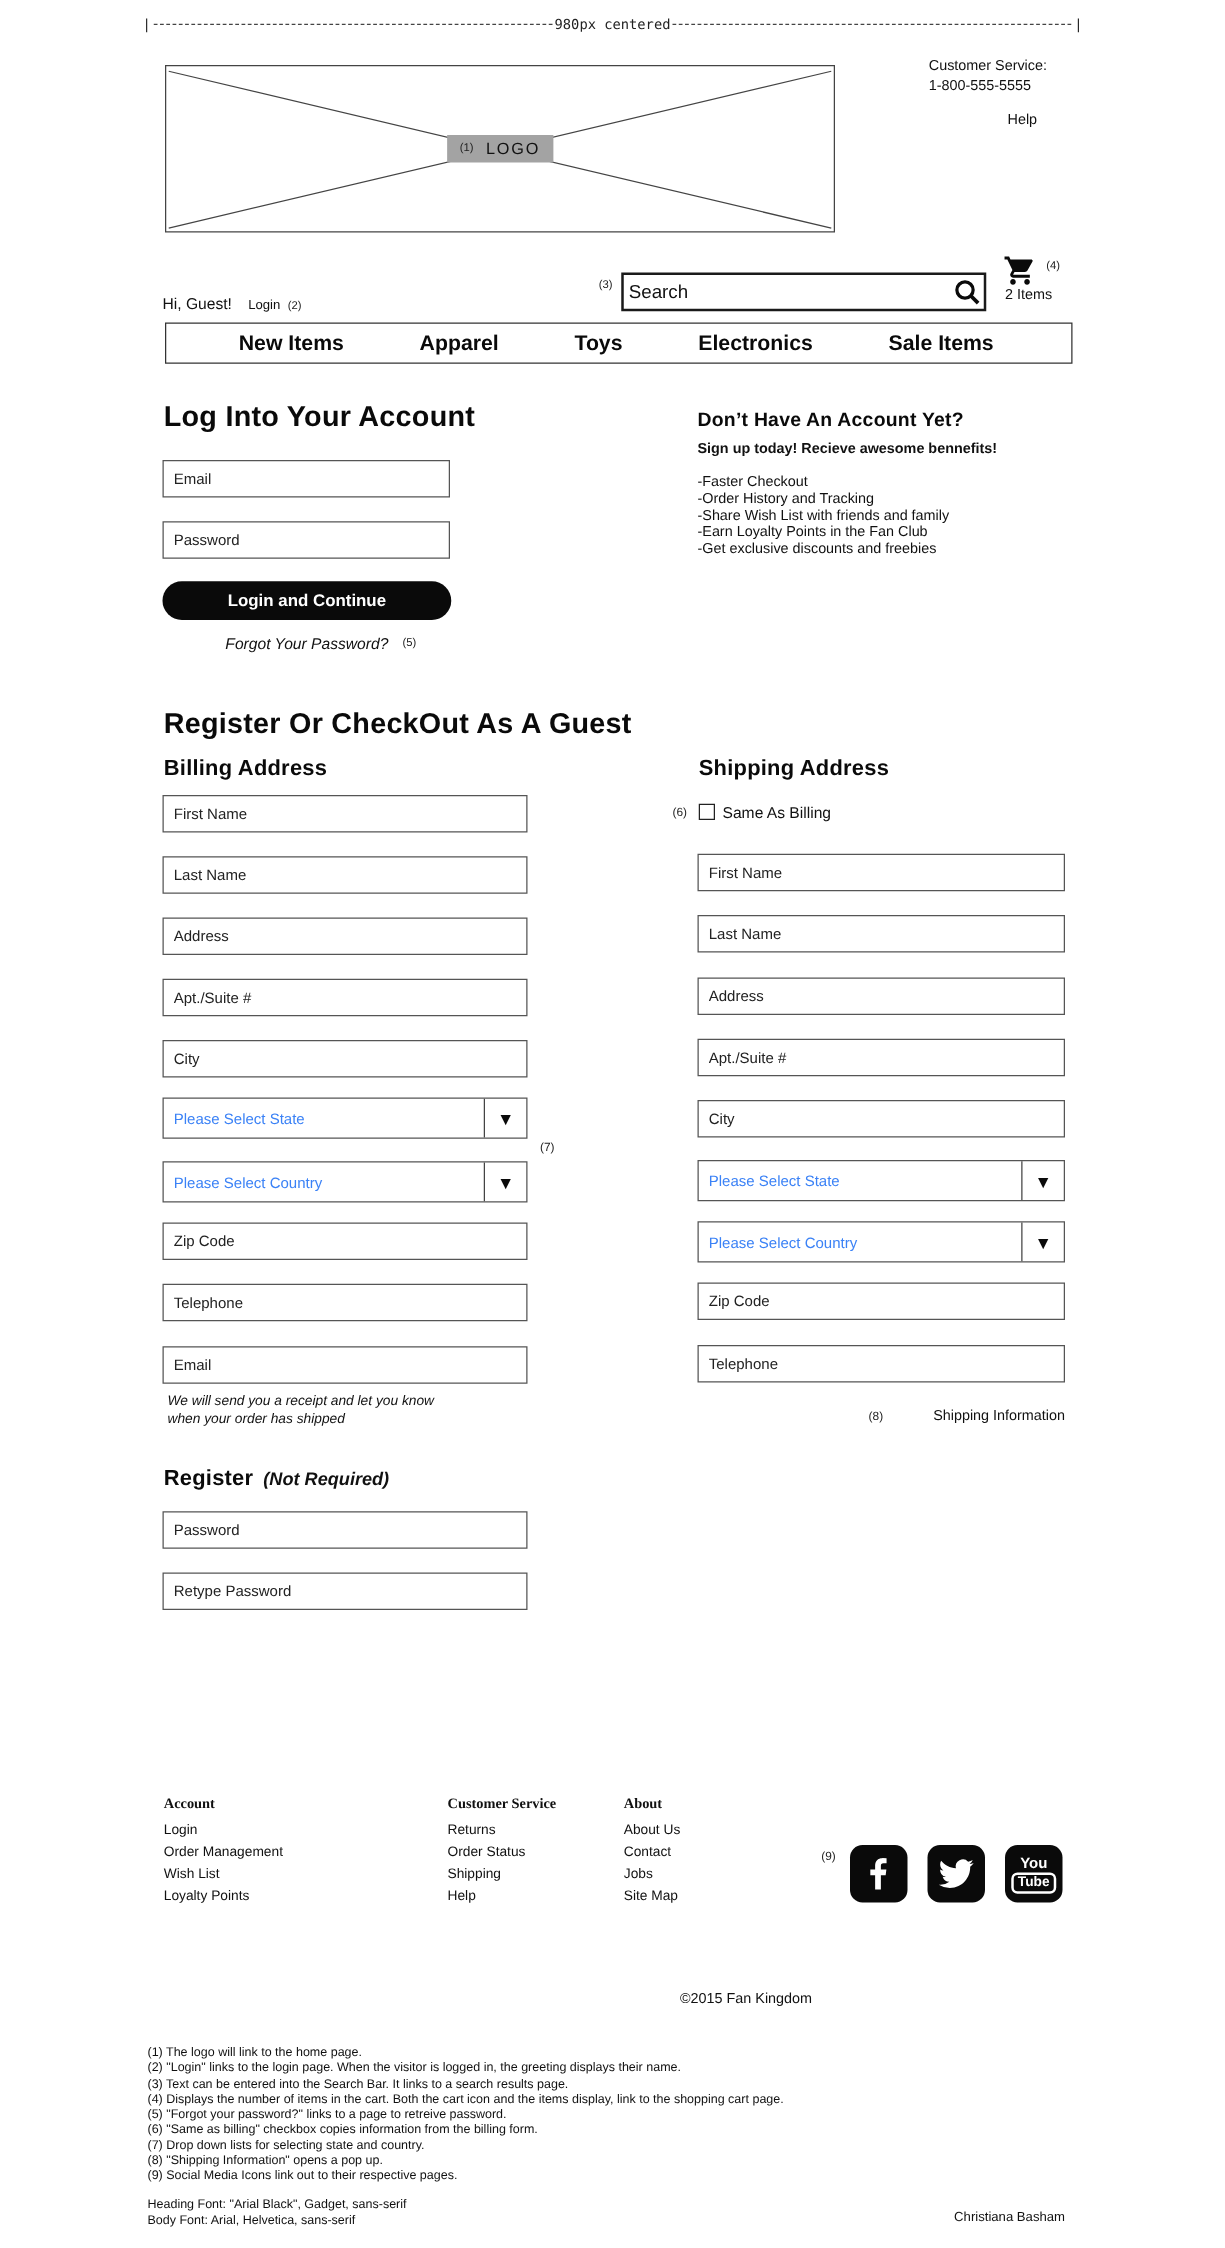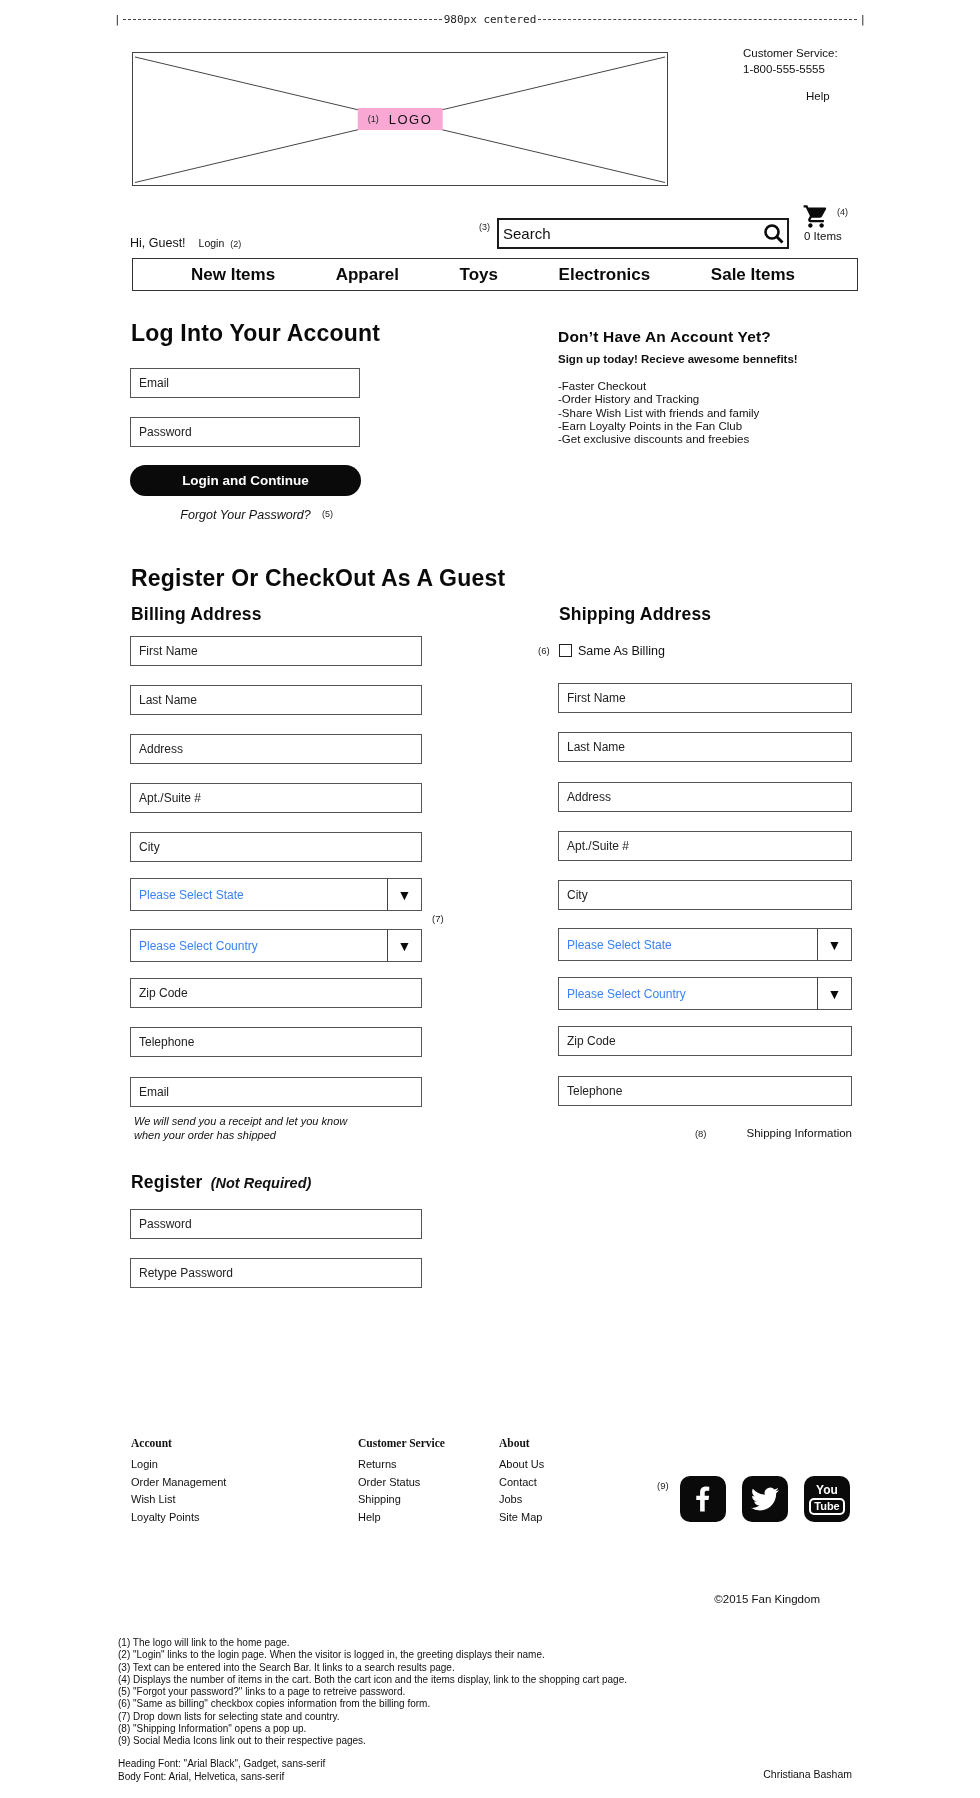--- a/index.html
+++ b/index.html
@@ -9,21 +9,21 @@
   .abs { position:absolute; }
 
   
   .ruler { display:flex; align-items:center; font-family:"DejaVu Sans Mono", monospace; font-size:11px; color:#222; }
   .ruler .dash { flex:1; border-top:1px dashed #444; height:0; }
   .ruler .lbl { padding:0 2px; white-space:nowrap; }
 
   
   .logo-box { border:1px solid #444; }
   .logo-box svg { position:absolute; inset:0; }
-  .logo-center { position:absolute; left:50%; top:50%; transform:translate(-50%,-50%); background:#f9a8d4; padding:2px 10px; white-space:nowrap; }
+  .logo-center { position:absolute; left:50%; top:50%; transform:translate(-50%,-50%); background:#a3a3a3; padding:2px 10px; white-space:nowrap; }
   .logo-note { font-size:9px; color:#222; margin-right:10px; vertical-align:2px; }
   .logo-word { font-size:13px; letter-spacing:1.5px; color:#111; }
 
   .cs-info { font-size:11.5px; line-height:16px; color:#111; }
   .help-link { font-size:11.5px; color:#111; }
 
   .greet { font-size:12.5px; color:#111; white-space:nowrap; }
   .greet .login { font-size:10.5px; margin-left:13px; }
   .note { font-size:9px; color:#222; }
   .greet .note { margin-left:6px; }
@@ -121,21 +121,21 @@
       <circle cx="11" cy="10" r="6.5" fill="none" stroke="#0a0a0a" stroke-width="2.6"></circle>
       <line x1="15.8" y1="14.8" x2="21.5" y2="20.5" stroke="#0a0a0a" stroke-width="3"></line>
     </svg>
   </div>
 
   <div class="abs cart-wrap" style="left:800px; top:203px; height:45px;">
     <svg class="cart-ico" viewBox="0 0 24 24">
       <path fill="#0a0a0a" d="M7 18c-1.1 0-1.99.9-1.99 2S5.9 22 7 22s2-.9 2-2-.9-2-2-2zM1 2v2h2l3.6 7.59-1.35 2.45c-.16.28-.25.61-.25.96 0 1.1.9 2 2 2h12v-2H7.42c-.14 0-.25-.11-.25-.25l.03-.12.9-1.63h7.45c.75 0 1.41-.41 1.75-1.03l3.58-6.49c.08-.14.12-.31.12-.48 0-.55-.45-1-1-1H5.21l-.94-2H1zm16 16c-1.1 0-1.99.9-1.99 2s.89 2 1.99 2 2-.9 2-2-.9-2-2-2z"></path>
     </svg>
     <span class="cart-note note">(4)</span>
-    <span class="cart-count">0 Items</span>
+    <span class="cart-count">2 Items</span>
   </div>
 
   <div class="abs nav" style="left:132px; top:258px; width:726px; height:33px;">
     <span>New Items</span>
     <span>Apparel</span>
     <span>Toys</span>
     <span>Electronics</span>
     <span>Sale Items</span>
   </div>
 
@@ -297,21 +297,21 @@
       <svg width="28" height="28" viewBox="0 0 24 24">
         <path fill="#ffffff" d="M23.953 4.57a10 10 0 0 1-2.825.775 4.958 4.958 0 0 0 2.163-2.723c-.951.555-2.005.959-3.127 1.184a4.92 4.92 0 0 0-8.384 4.482C7.69 8.095 4.067 6.13 1.64 3.162a4.822 4.822 0 0 0-.666 2.475c0 1.71.87 3.213 2.188 4.096a4.904 4.904 0 0 1-2.228-.616v.06a4.923 4.923 0 0 0 3.946 4.827 4.996 4.996 0 0 1-2.212.085 4.936 4.936 0 0 0 4.604 3.417 9.867 9.867 0 0 1-6.102 2.105c-.39 0-.779-.023-1.17-.067a13.995 13.995 0 0 0 7.557 2.209c9.053 0 13.998-7.496 13.998-13.985 0-.21 0-.42-.015-.63a9.935 9.935 0 0 0 2.46-2.548z"></path>
       </svg>
     </div>
     <div class="soc-ico yt">
       <span class="yt-top">You</span>
       <span class="yt-bot">Tube</span>
     </div>
   </div>
 
-  <div class="abs copyright" style="left:526px; top:1593px; width:294px; text-align:right;">©2015 Fan Kingdom</div>
+  <div class="abs copyright" style="left:544px; top:1593px; width:294px; text-align:left;">©2015 Fan Kingdom</div>
 
   <div class="abs annos" style="left:118px; top:1637px;">
     <span>(1) The logo will link to the home page.</span>
     <span>(2) "Login" links to the login page. When the visitor is logged in, the greeting displays their name.</span>
     <span>(3) Text can be entered into the Search Bar. It links to a search results page.</span>
     <span>(4) Displays the number of items in the cart. Both the cart icon and the items display, link to the shopping cart page.</span>
     <span>(5) "Forgot your password?" links to a page to retreive password.</span>
     <span>(6) "Same as billing" checkbox copies information from the billing form.</span>
     <span>(7) Drop down lists for selecting state and country.</span>
     <span>(8) "Shipping Information" opens a pop up.</span>

